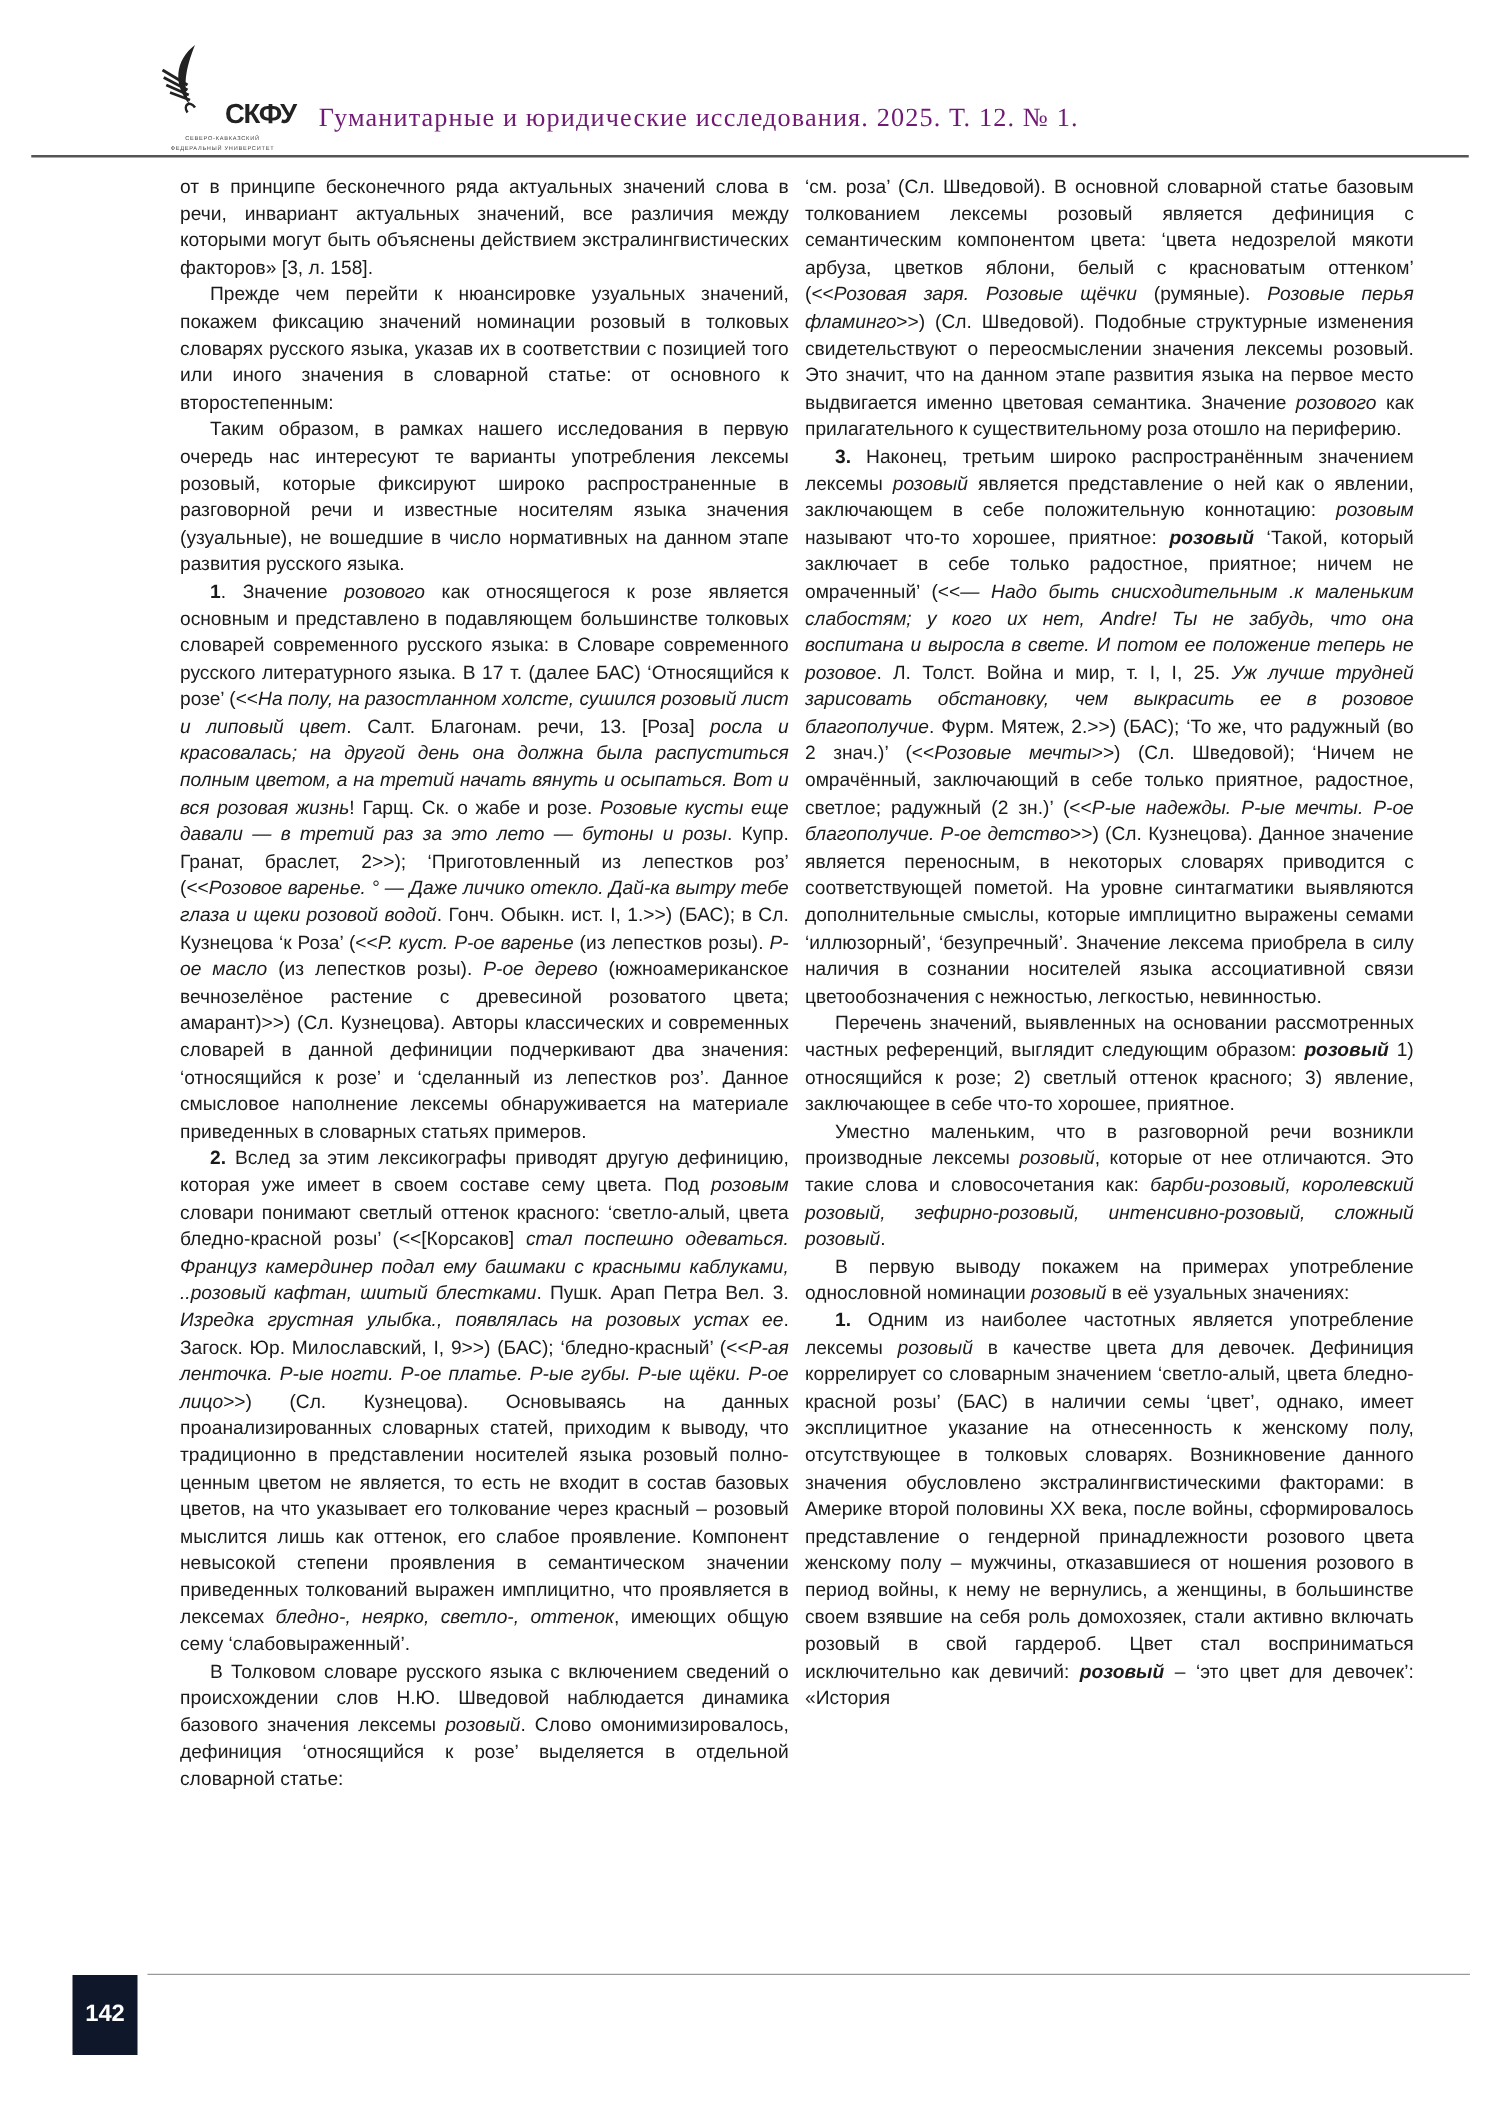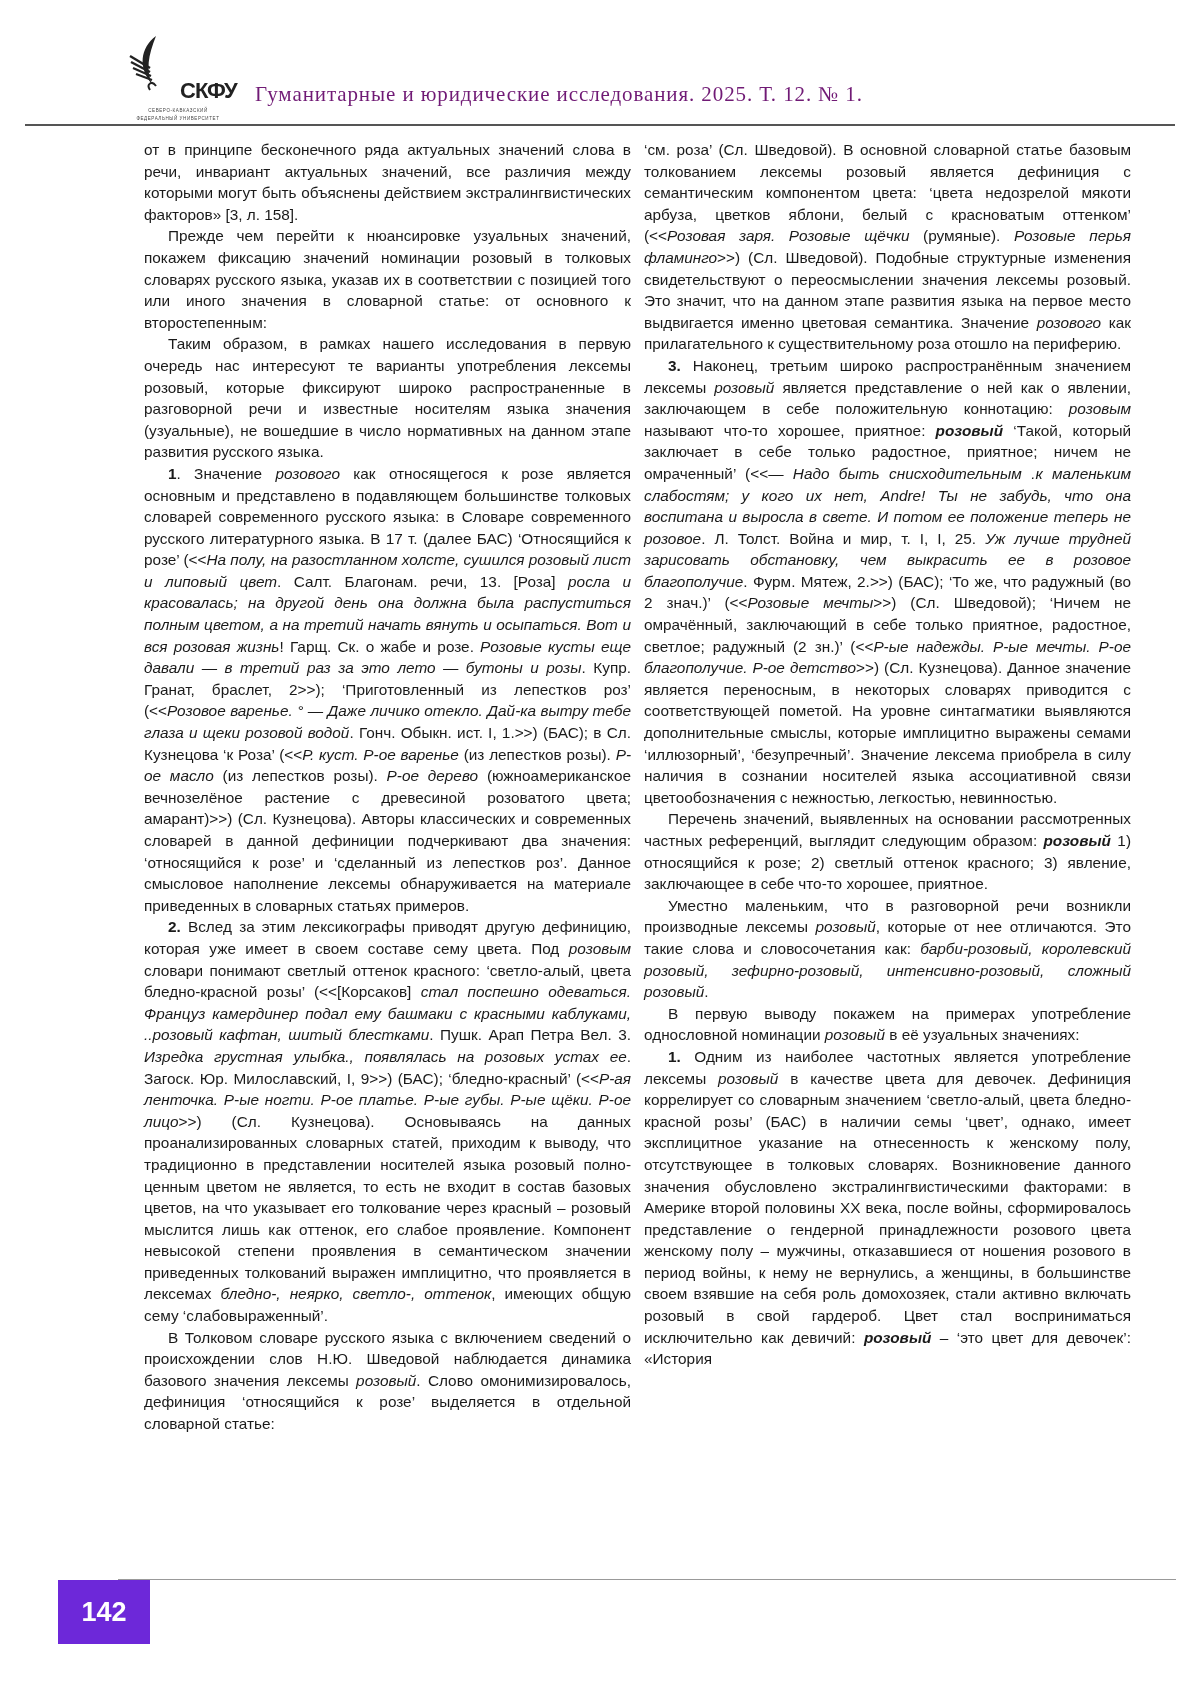--- a/index.html
+++ b/index.html
@@ -20,22 +20,22 @@
          text-align: justify; hyphens: manual; }
   .col.left { left: 144px; }
   .col.right { left: 644px; }
   .col p { margin: 0; text-indent: 0; }
   .col p.ind { text-indent: 24px; }
   .i { font-style: italic; }
   .b { font-weight: bold; }
   .bi { font-weight: bold; font-style: italic; }
 
   .footer-rule { position: absolute; left: 118px; top: 1579px; width: 1058px; height: 1px; background: #999; }
-  .page-num-box { position: absolute; left: 58px; top: 1580px; width: 92px; height: 64px; background: #6d28d9;
-                  color: #fff; font-size: 27px; font-weight: bold; display: flex; align-items: center;
+  .page-num-box { position: absolute; left: 58px; top: 1580px; width: 52px; height: 64px; background: #0f172a;
+                  color: #fff; font-size: 19px; font-weight: bold; display: flex; align-items: center;
                   justify-content: center; font-family: "Liberation Sans", sans-serif; }
 </style>
 </head>
 <body>
 
 <div class="header">
   <div class="logo">
     <svg width="60" height="60" viewBox="0 0 60 60" style="position:absolute;left:4px;top:0;">
       <path d="M30 2 C14 14, 12 34, 26 50 C20 36, 22 22, 30 2 Z" fill="#222"></path>
       <path d="M4 22 L24 34" stroke="#222" stroke-width="2.4"></path>

